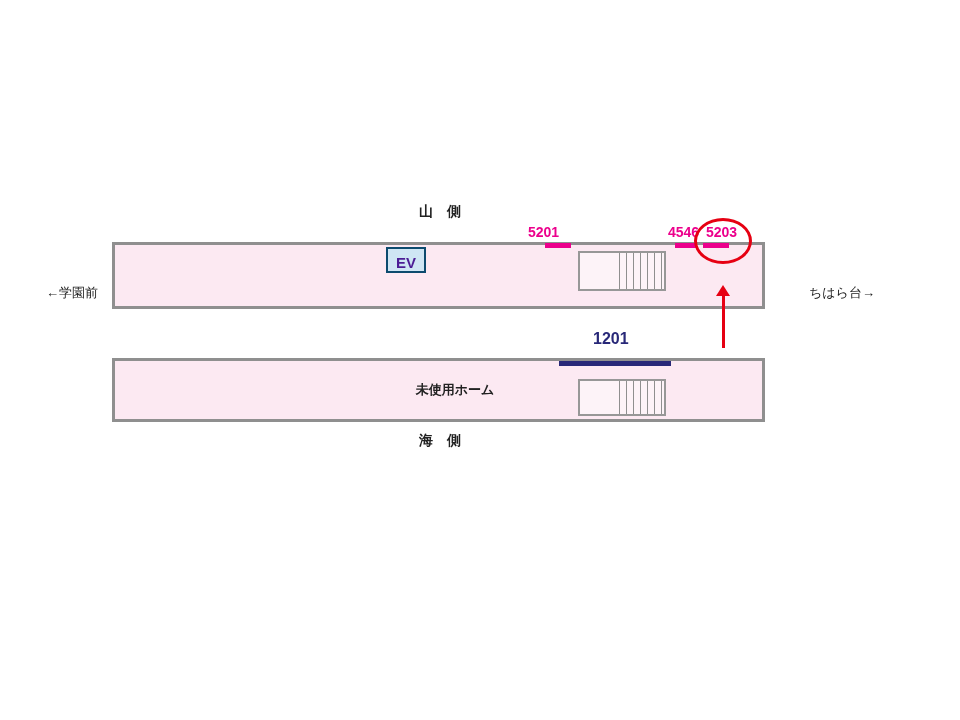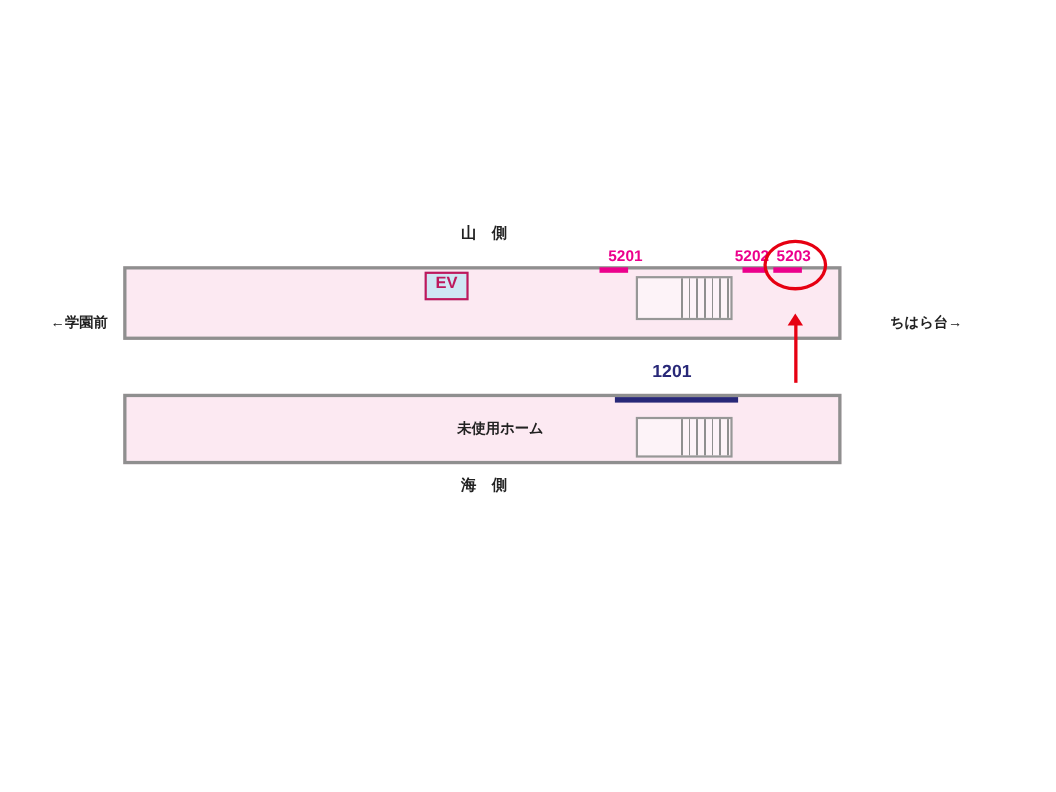--- a/index.html
+++ b/index.html
@@ -25,31 +25,31 @@
   
   .side-label{
     position:absolute;left:380px;width:120px;
     text-align:center;font-size:14px;font-weight:bold;color:#222;
     z-index:2;
   }
   .side-label.mountain{top:203px;}
   .side-label.sea{top:432px;}
 
   .dir-label{
-    position:absolute;font-size:13px;font-weight:bold;color:#222;z-index:2;
+    position:absolute;font-size:13px;font-weight:normal;color:#222;z-index:2;
   }
   .dir-label.left{left:46px;top:284px;}
   .dir-label.right{left:809px;top:284px;}
 
   
   .ev-box{
     position:absolute;left:386px;top:247px;width:40px;height:26px;
-    background:#cfe6f4;border:2px solid #be185d;box-sizing:border-box;
-    display:flex;align-items:flex-start;justify-content:center;
-    font-size:15px;font-weight:bold;color:#be185d;z-index:3;
+    background:#cfe6f4;border:2px solid #0c4a6e;box-sizing:border-box;
+    display:flex;align-items:flex-end;justify-content:center;
+    font-size:15px;font-weight:bold;color:#4c1d95;z-index:3;
   }
 
   
   .stairs{
     position:absolute;width:88px;
     border:2px solid #979797;box-sizing:border-box;
     background:#fdf3f8;z-index:3;
   }
   .stairs.top{left:578px;top:251px;height:40px;}
   .stairs.bottom{left:578px;top:379px;height:37px;}
@@ -58,21 +58,21 @@
     background:repeating-linear-gradient(90deg,
       #8f8f8f 0,#8f8f8f 1.5px,transparent 1.5px,transparent 7px);
   }
 
   
   .ad-label{
     position:absolute;font-weight:bold;z-index:4;
   }
   .ad-label.pink{color:#ec008c;font-size:14px;}
   .ad-label.navy{color:#282878;font-size:16px;}
-  .l5201{left:553px;top:224px;}
+  .l5201{left:528px;top:224px;}
   .l5202{left:668px;top:224px;}
   .l5203{left:706px;top:224px;}
   .l1201{left:593px;top:330px;}
 
   .tick{
     position:absolute;height:5px;background:#ec008c;z-index:4;
   }
   .t5201{left:545px;top:243px;width:26px;}
   .t5202{left:675px;top:243px;width:21px;}
   .t5203{left:703px;top:243px;width:26px;}
@@ -107,21 +107,21 @@
   }
 </style>
 </head>
 <body>
 
 <div class="canvas">
 
   <div class="side-label mountain">山　側</div>
 
   <div class="ad-label pink l5201">5201</div>
-  <div class="ad-label pink l5202">5202</div>
+  <div class="ad-label pink l5202">4546</div>
   <div class="ad-label pink l5203">5203</div>
 
   <div class="platform top"></div>
 
   <div class="tick t5201"></div>
   <div class="tick t5202"></div>
   <div class="tick t5203"></div>
 
   <div class="ev-box">
     <span>EV</span>

